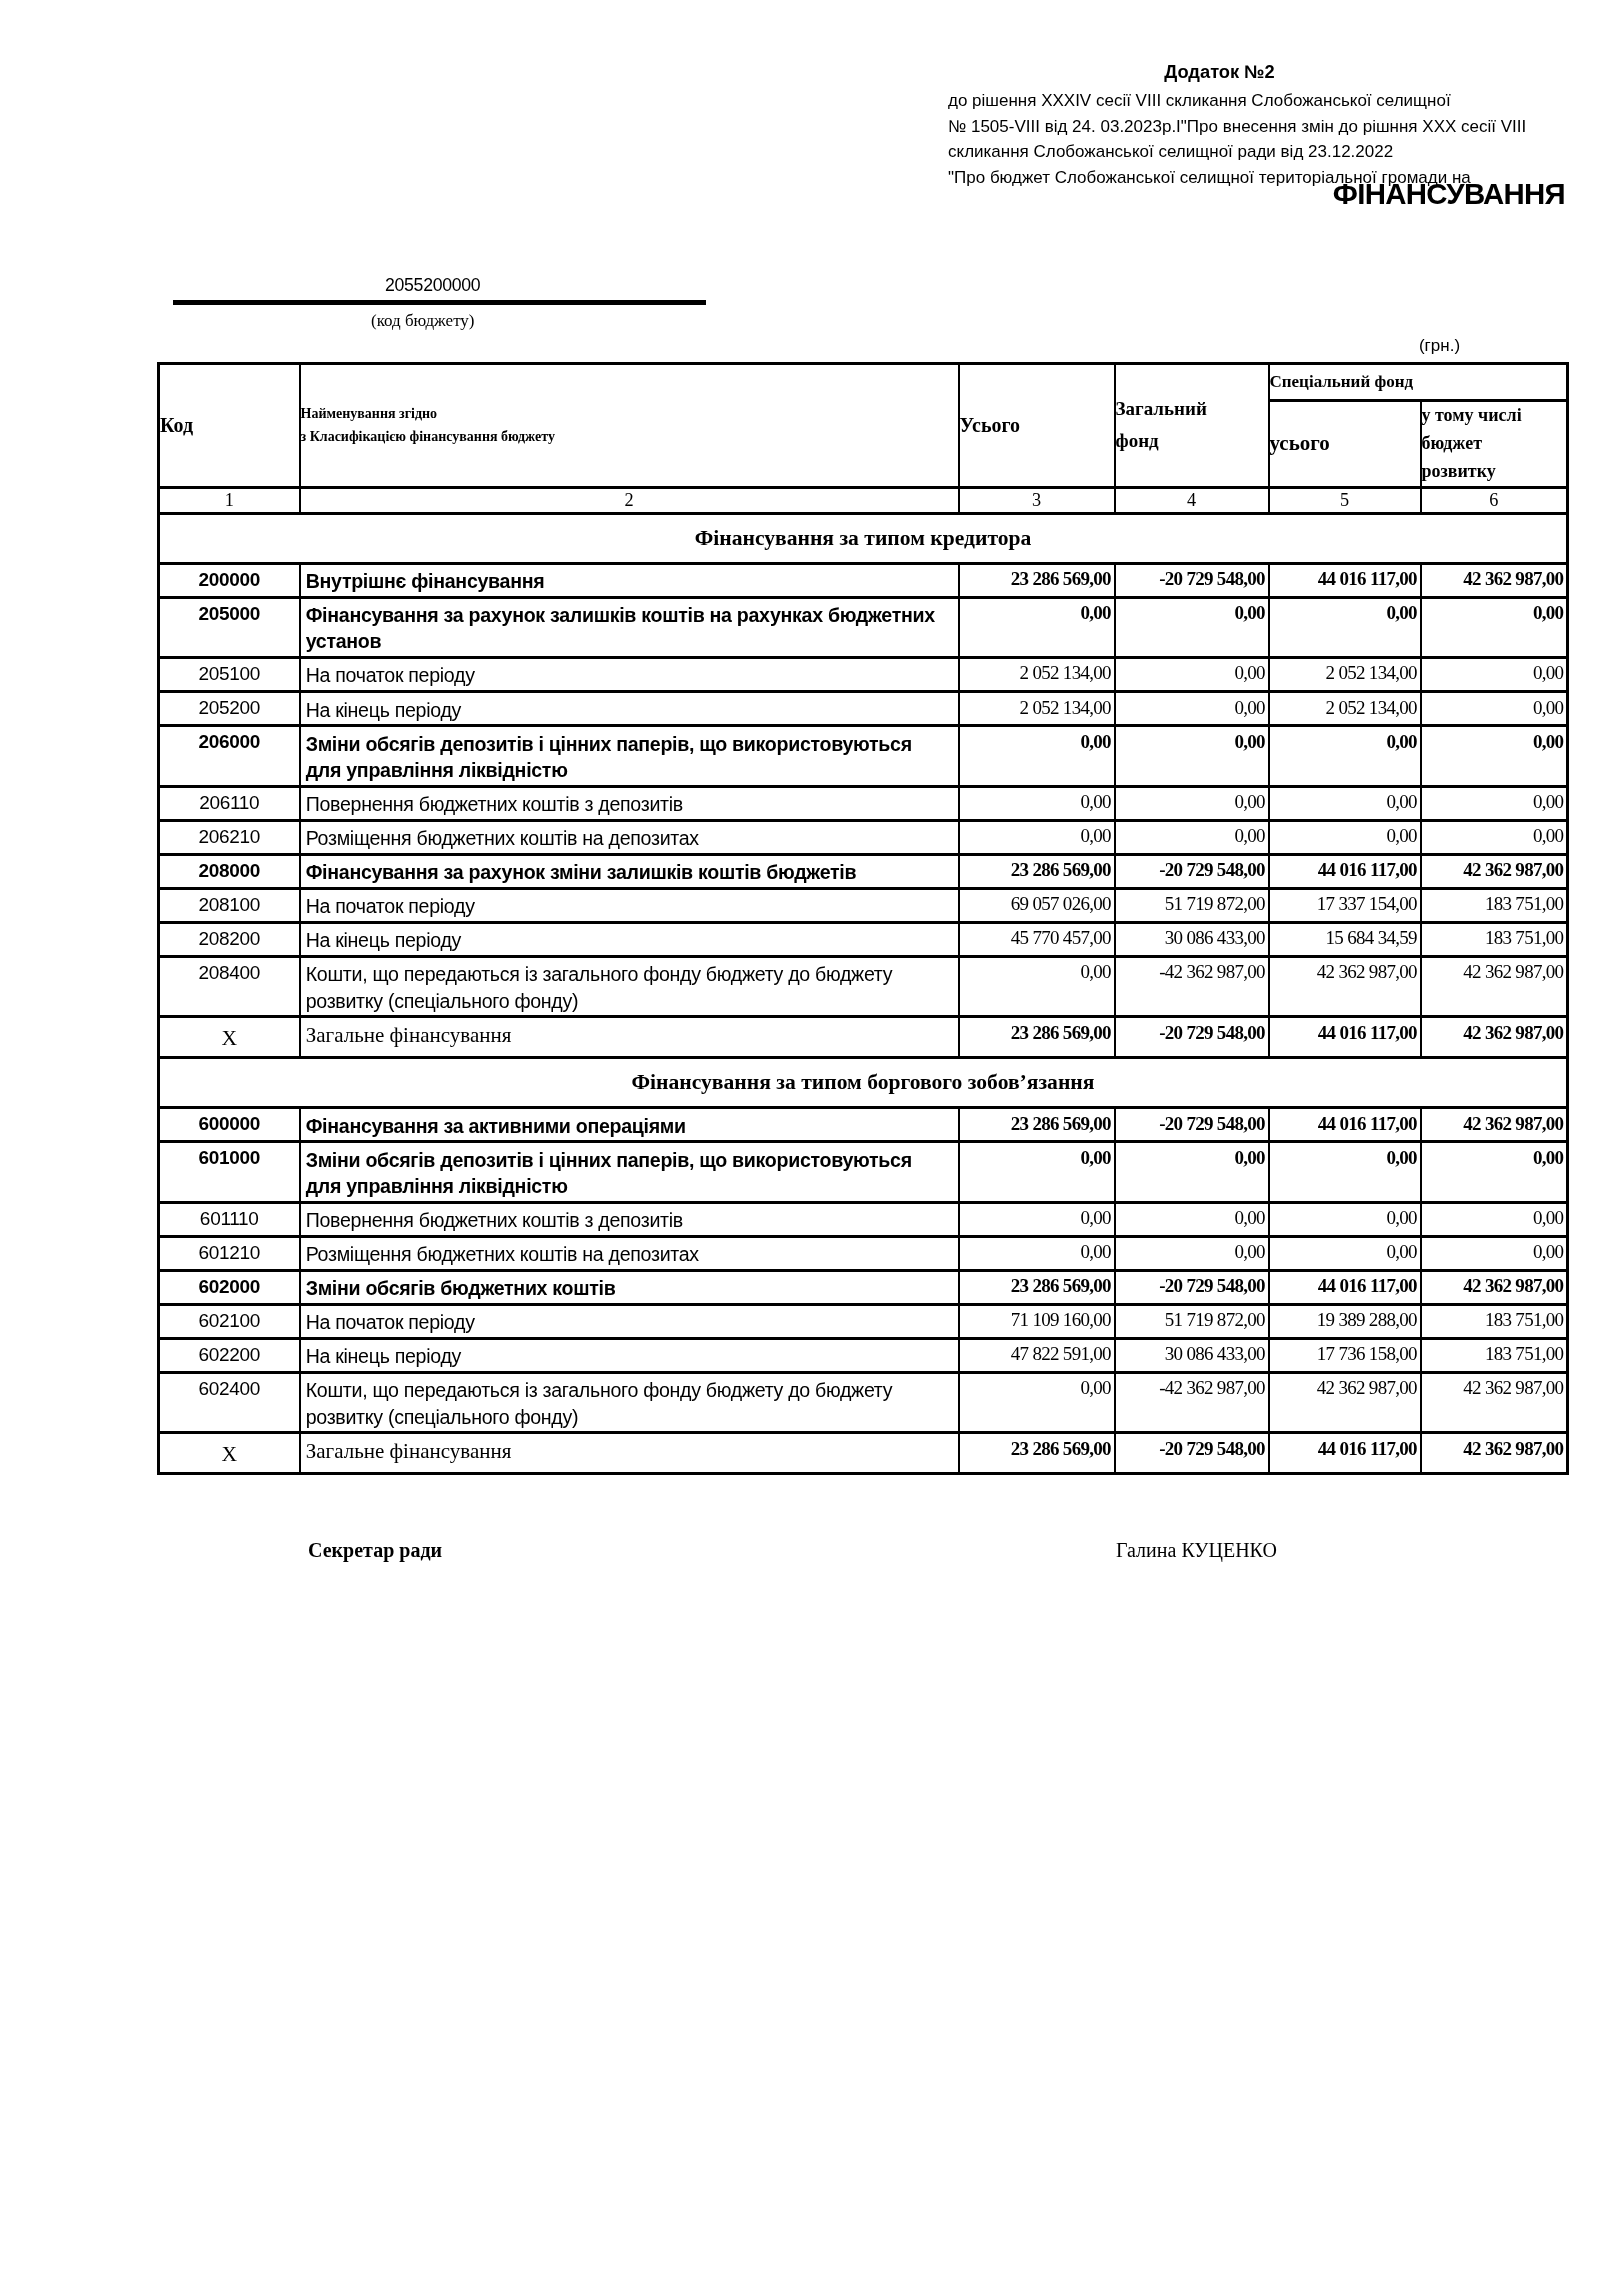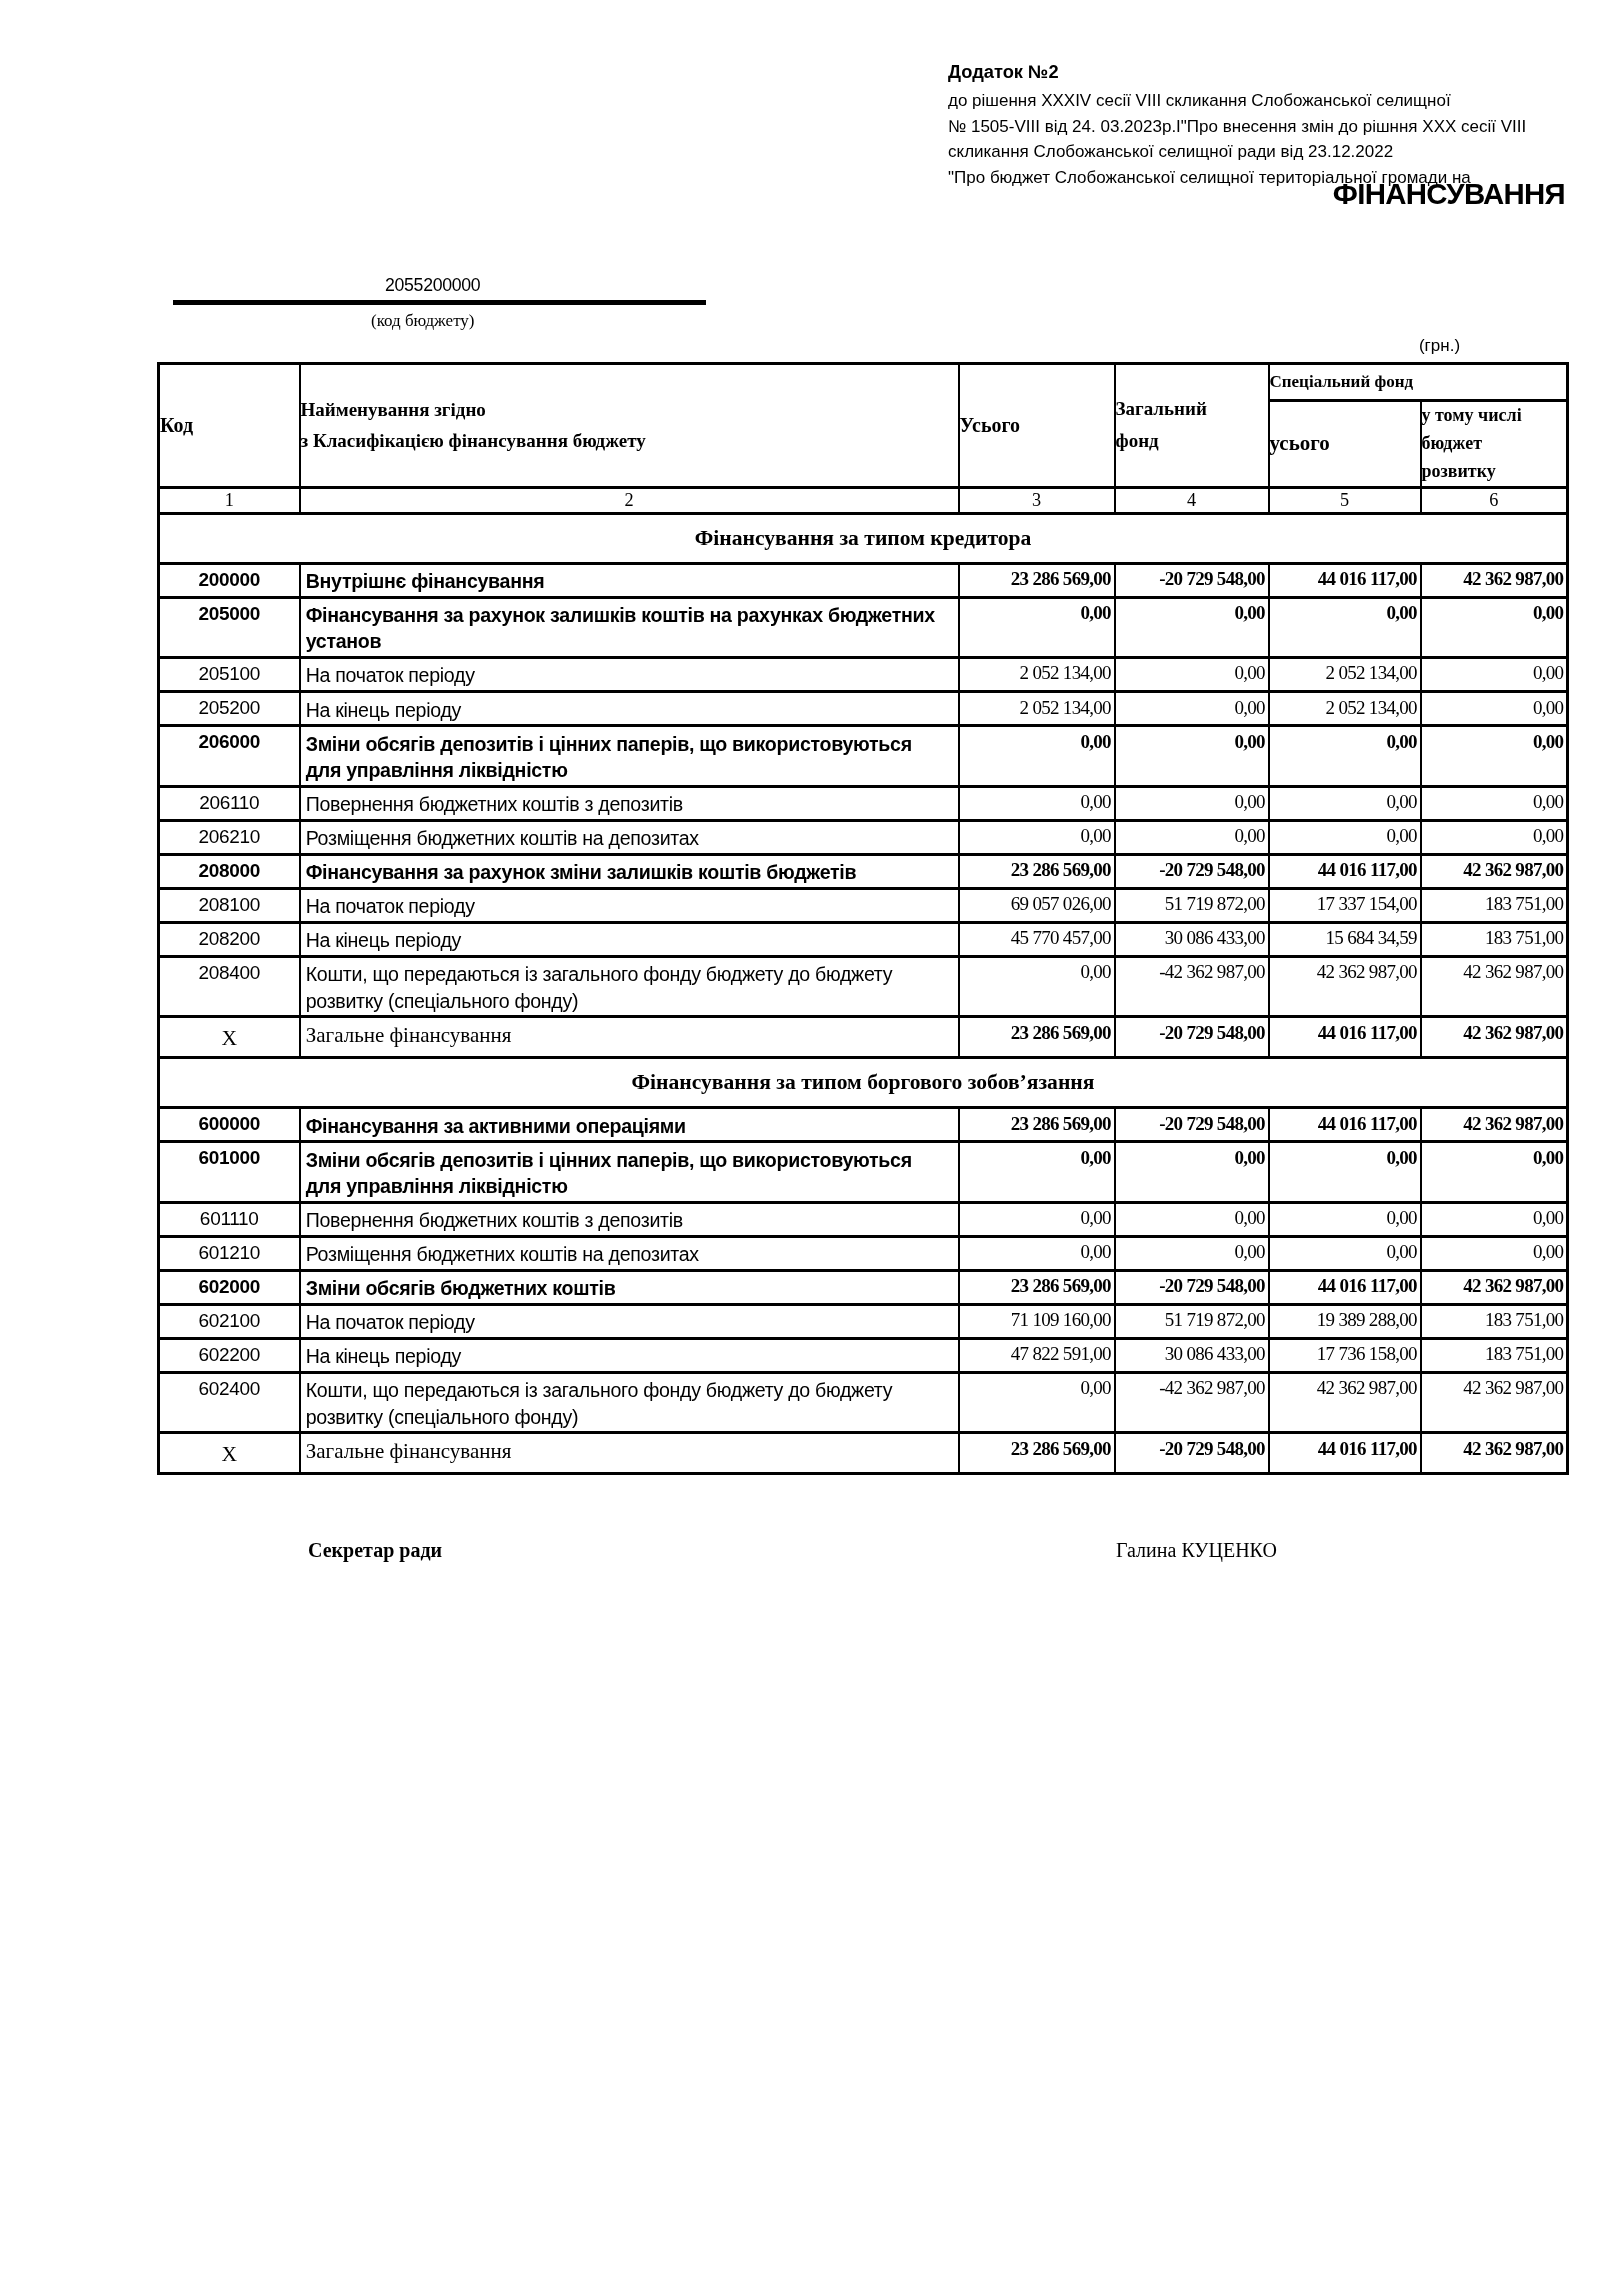--- a/index.html
+++ b/index.html
@@ -6,21 +6,21 @@
   html,body { background:#888; }
   .page {
     position:relative; width:1623px; height:2295px;
     background:#ffffff; color:#000;
     font-family:"Liberation Sans", sans-serif;
     margin:0 auto; overflow:hidden;
   }
   
   .appendix { position:absolute; left:948px; top:58px; width:622px;
     font:17px/1.5 "Liberation Sans", sans-serif; }
-  .appendix-title { width:543px; text-align:left; font-weight:bold; font-size:18.3px; margin-bottom:2.6px; }
+  .appendix-title { width:543px; text-align:center; font-weight:bold; font-size:18.3px; margin-bottom:2.6px; }
   .appendix-line { white-space:normal; }
   
   .doc-title { position:absolute; left:157px; top:177px; width:1408px; text-align:right;
     font-weight:bold; font-size:29.4px; letter-spacing:-0.7px; font-family:"Liberation Sans",sans-serif; }
   .doc-subtitle { position:absolute; left:157px; top:220px; width:1408px; text-align:center;
     font-weight:bold; font-size:25px; letter-spacing:-0.7px; font-family:"Liberation Sans",sans-serif; }
   
   .budget-code { position:absolute; left:385px; top:275px; font-size:17.7px; letter-spacing:-0.3px; }
   .code-underline { position:absolute; left:173px; top:300px; width:533px; height:4.6px; background:#000; }
   .budget-code-label { position:absolute; left:371px; top:311px; font-size:17px;
@@ -32,21 +32,21 @@
   .fin-table th, .fin-table td {
     border-left:2px solid #000; border-right:2px solid #000;
     border-top:3.9px solid #000; border-bottom:3.9px solid #000;
     overflow:hidden;
   }
   thead th { font-family:"Liberation Serif", serif; font-weight:bold;
     vertical-align:middle; text-align:left; }
   .h-row1 { height:37px; }
   .h-row2 { height:65px; }
   .h-code  { font-size:20px; }
-  .h-name  { font-size:19px; line-height:1.65; white-space:pre-line;margin-left:48px; }
+  .h-name  { font-size:14px; line-height:1.65; white-space:pre-line;margin-left:48px; }
   .h-total { font-size:20px; }
   .h-general { font-size:19px; line-height:1.7; white-space:pre-line; }
   .h-special { font-size:17px; }
   .h-sp-total { font-size:21px; }
   .h-sp-dev { font-size:18px; line-height:1.55; white-space:pre-line; }
   .colnum-row td { height:26px; text-align:center; vertical-align:middle;
     font-family:"Liberation Serif", serif; font-size:18.3px; }
   tbody td { vertical-align:top; height:33px; }
   td.section-title { height:37px; text-align:center; vertical-align:middle;
     font-family:"Liberation Serif", serif; font-weight:bold; font-size:21.6px; padding:11px; }

